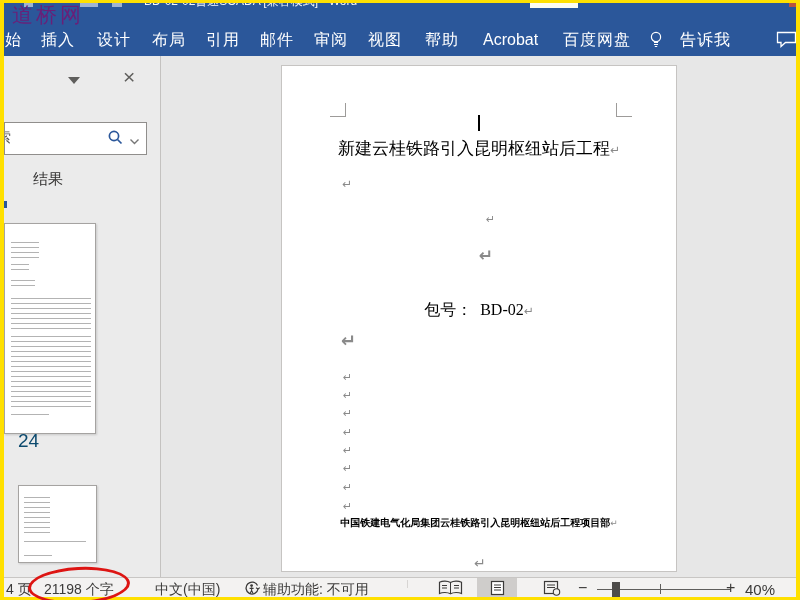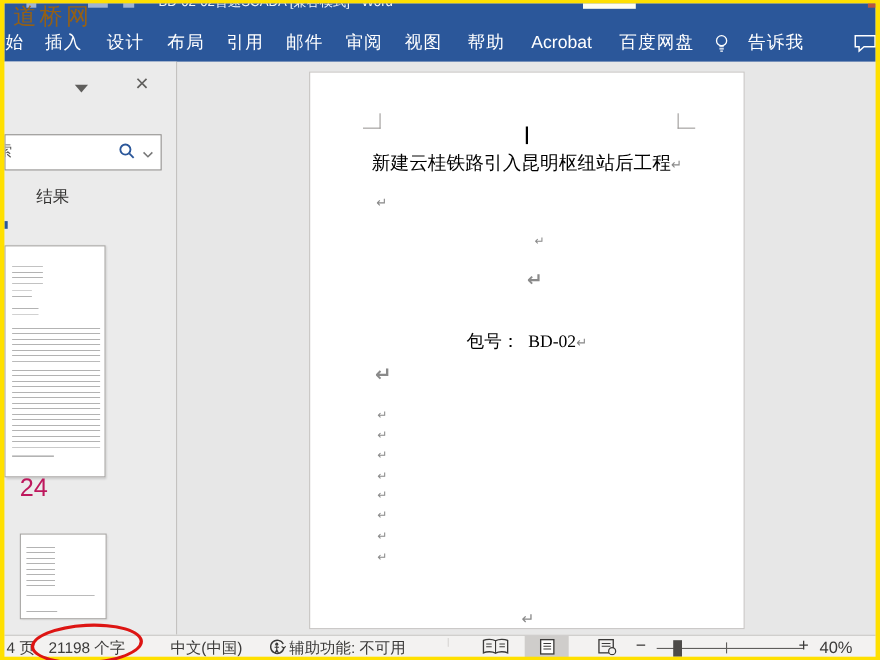--- a/index.html
+++ b/index.html
@@ -29,21 +29,21 @@
   .pil{color:#8a8a8a;font-family:"DejaVu Sans",sans-serif;font-weight:400;}
   .pilsolo{position:absolute;color:#8a8a8a;font-family:"DejaVu Sans",sans-serif;line-height:1;}
   .cropmark{position:absolute;width:15px;height:13px;}
   .cm-tl{border-right:1px solid #9d9b99;border-bottom:1px solid #9d9b99;}
   .cm-tr{border-left:1px solid #9d9b99;border-bottom:1px solid #9d9b99;}
   
   #statusbar{position:absolute;left:4px;top:577px;width:792px;height:20px;background:#f3f2f1;border-top:1px solid #c8c6c4;z-index:3;}
   .sbtxt{position:absolute;top:3px;font-size:14px;color:#3b3a39;white-space:nowrap;}
   .viewbtn{position:absolute;top:0px;height:20px;display:flex;align-items:center;justify-content:center;}
   
-  #wm-top{position:absolute;left:12px;top:1px;font-size:21px;letter-spacing:3px;color:#a16207;opacity:.9;
+  #wm-top{position:absolute;left:12px;top:1px;font-size:21px;letter-spacing:3px;color:#701a75;opacity:.9;
           font-family:"Liberation Serif",serif;z-index:60;}
   #wm-bottom{position:absolute;left:652px;top:566px;font-size:17px;color:#d2d2d2;opacity:.95;
           font-family:"Liberation Serif",serif;z-index:60;}
   #red-ellipse{position:absolute;left:28px;top:567px;width:96px;height:31px;border:3px solid #dd1513;
           border-radius:50%;transform:rotate(-3deg);z-index:70;}
 </style>
 </head>
 <body>
 
 <div id="screen">
@@ -109,21 +109,21 @@
     <div class="abs" style="left:0;top:145px;width:3px;height:7px;background:#2b579a;"></div>
 
     <div class="thumb" style="left:0px;top:167px;width:90px;height:209px;">
       <div class="tlines" style="left:6px;top:18px;width:28px;height:16px;"></div>
       <div class="tlines" style="left:6px;top:40px;width:18px;height:6px;"></div>
       <div class="tlines" style="left:6px;top:56px;width:24px;height:6px;"></div>
       <div class="tlines" style="left:6px;top:74px;width:80px;height:31px;"></div>
       <div class="tlines" style="left:6px;top:112px;width:80px;height:71px;"></div>
       <div class="tlines" style="left:6px;top:190px;width:38px;height:5px;"></div>
     </div>
-    <div class="abs" style="left:14px;top:374px;font-size:23px;color:#be185d;">24</div>
+    <div class="abs" style="left:14px;top:374px;font-size:19px;color:#0c4a6e;">24</div>
 
     <div class="thumb" style="left:14px;top:429px;width:77px;height:76px;">
       <div class="tlines" style="left:5px;top:11px;width:26px;height:36px;"></div>
       <div class="tlines" style="left:5px;top:55px;width:62px;height:4px;"></div>
       <div class="tlines" style="left:5px;top:69px;width:28px;height:4px;"></div>
     </div>
   </div>
   <div id="nav-sep"></div>
 
   <div id="page">
@@ -142,20 +142,21 @@
     <div class="pilsolo" style="left:59px;top:266px;font-size:18px;font-weight:600;">↵</div>
     <div class="pilsolo" style="left:61px;top:306px;font-size:11px;">↵</div>
     <div class="pilsolo" style="left:61px;top:324px;font-size:11px;">↵</div>
     <div class="pilsolo" style="left:61px;top:342px;font-size:11px;">↵</div>
     <div class="pilsolo" style="left:61px;top:361px;font-size:11px;">↵</div>
     <div class="pilsolo" style="left:61px;top:379px;font-size:11px;">↵</div>
     <div class="pilsolo" style="left:61px;top:397px;font-size:11px;">↵</div>
     <div class="pilsolo" style="left:61px;top:416px;font-size:11px;">↵</div>
     <div class="pilsolo" style="left:61px;top:435px;font-size:11px;">↵</div>
 
+    <div class="docline" style="top:450px;font-size:10px;font-weight:600;"><span>中国铁建电气化局集团云桂铁路引入昆明枢纽站后工程项目部</span><span class="pil" style="font-size:9px;">↵</span></div>
     <div class="pilsolo" style="left:192px;top:490px;font-size:14px;">↵</div>
   </div>
 
   <div id="statusbar">
     <span class="sbtxt" style="left:2px;">4 页</span>
     <span class="sbtxt" style="left:40px;">21198 个字</span>
     <span class="sbtxt" style="left:151px;">中文(中国)</span>
     <span class="abs" style="left:239px;top:2px;">
       <svg width="18" height="17" viewBox="0 0 18 17">
           <path d="M14.5 5.5A6 6 0 1 0 15 9" fill="none" stroke="#3b3a39" stroke-width="1.3"></path>

